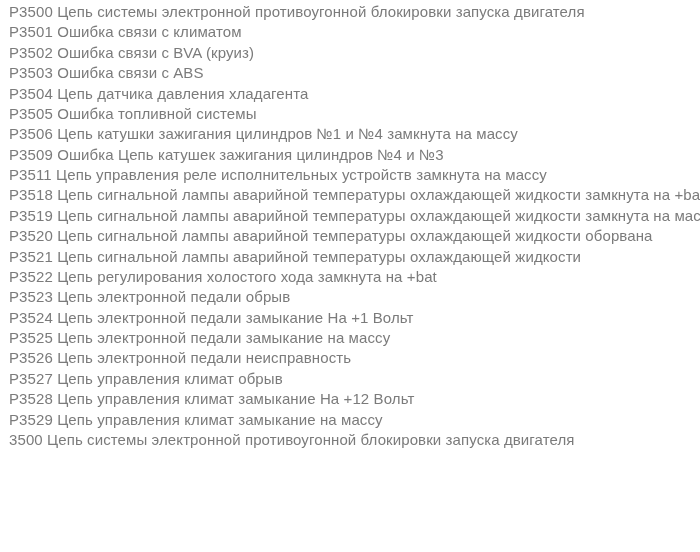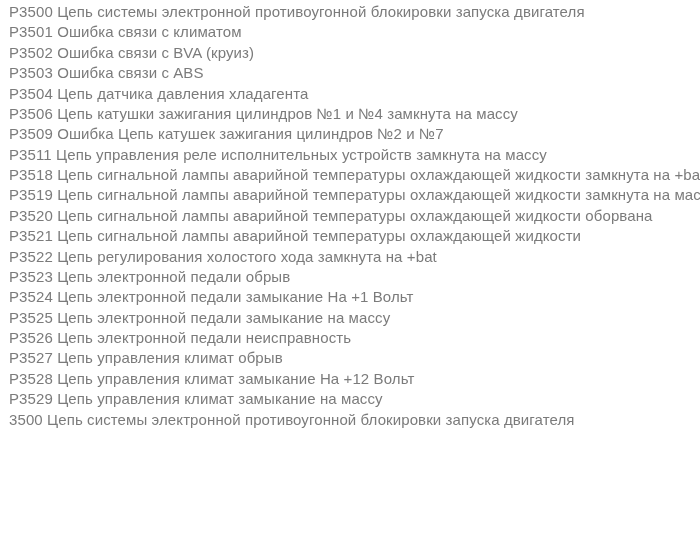--- a/index.html
+++ b/index.html
@@ -55,31 +55,35 @@
   <div class="dtc-row">
     <span class="dtc-code">P3503</span>
     <span class="dtc-desc">Ошибка связи с ABS</span>
   </div>
 
   <div class="dtc-row">
     <span class="dtc-code">P3504</span>
     <span class="dtc-desc">Цепь датчика давления хладагента</span>
   </div>
 
+  <div class="dtc-row">
+    <span class="dtc-code">P3505</span>
+    <span class="dtc-desc">Ошибка топливной системы</span>
+  </div>
 
   <div class="dtc-row">
     <span class="dtc-code">P3506</span>
     <span class="dtc-desc">Цепь катушки зажигания цилиндров №1 и №4 замкнута на массу</span>
   </div>
 
 
 
   <div class="dtc-row">
     <span class="dtc-code">P3509</span>
-    <span class="dtc-desc">Ошибка Цепь катушек зажигания цилиндров №2 и №7</span>
+    <span class="dtc-desc">Ошибка Цепь катушек зажигания цилиндров №4 и №3</span>
   </div>
 
   <div class="dtc-row">
     <span class="dtc-code">P3511</span>
     <span class="dtc-desc">Цепь управления реле исполнительных устройств замкнута на массу</span>
   </div>
 
 
 
   <div class="dtc-row">

